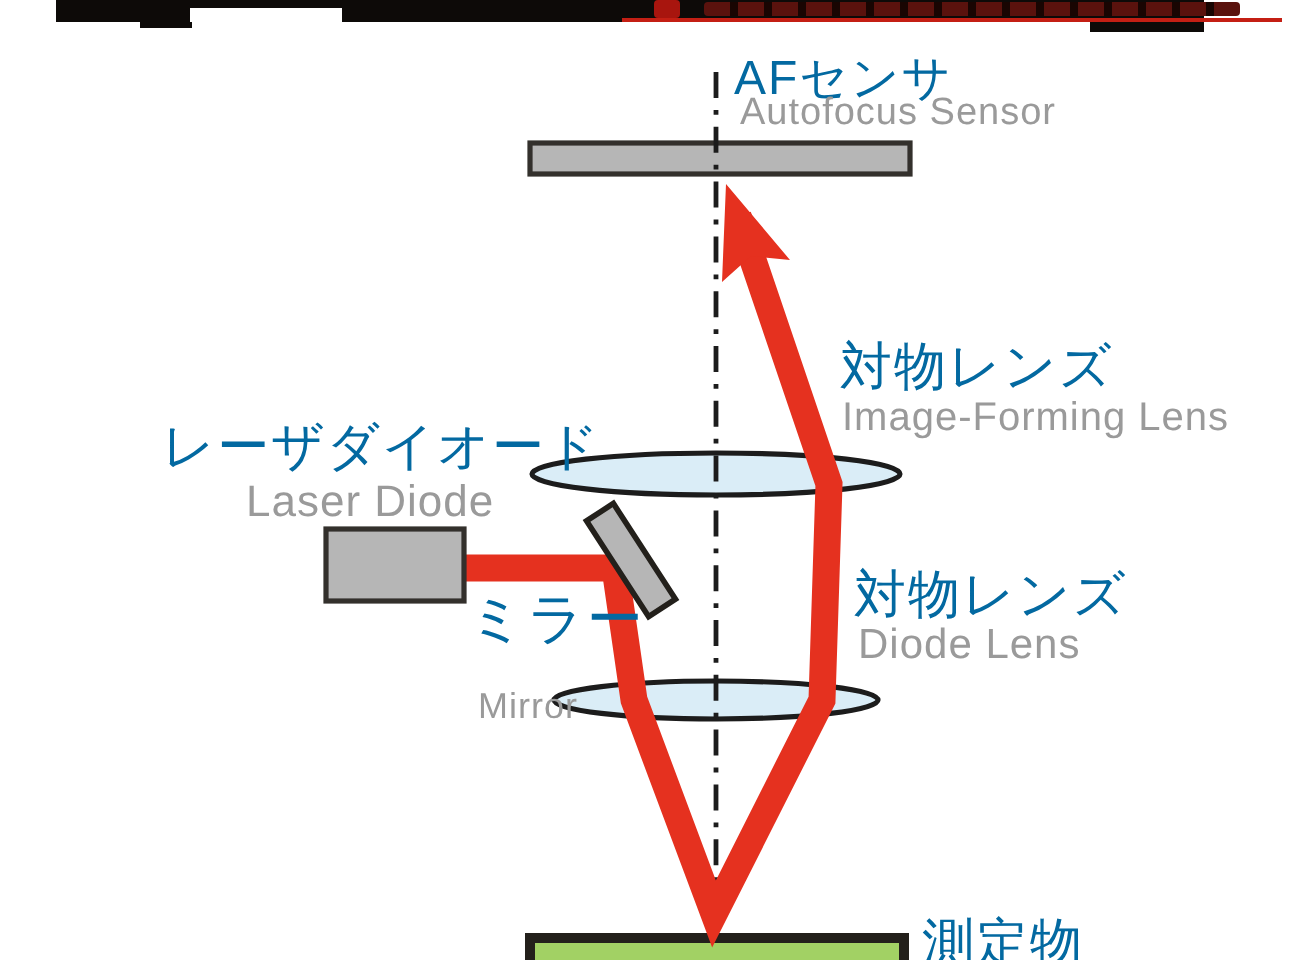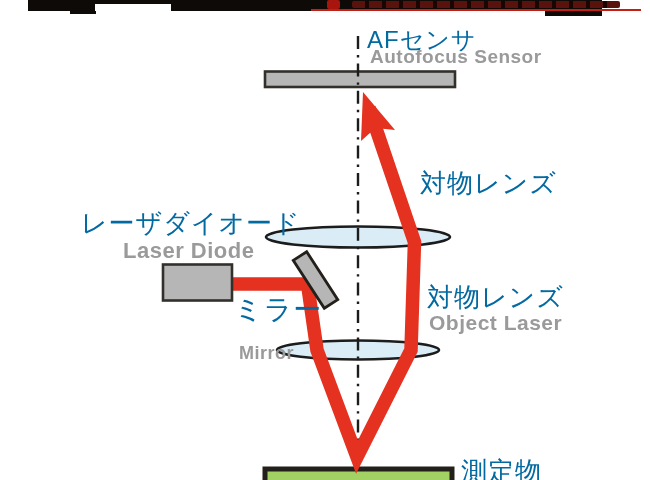--- a/index.html
+++ b/index.html
@@ -15,21 +15,21 @@
     position:absolute;
     background:repeating-linear-gradient(90deg,#5a120d 0 13px,#190502 13px 17px);
     border-radius:2px;
   }
   .banner-emblem{position:absolute;background:#a8150e;border-radius:2px;}
   
   #diagram{position:absolute;left:0;top:0;}
   
   .lbl{position:absolute;white-space:nowrap;line-height:1.05;}
   .lbl-ja{color:#0369a1;letter-spacing:1px;}
-  .lbl-en{color:#9a9a9a;font-weight:bold;letter-spacing:0.5px;}
+  .lbl-en{color:#9a9a9a;font-weight:normal;letter-spacing:0.5px;}
   .af-ja{left:367px;top:27px;font-size:24px;}
   .af-en{left:370px;top:47px;font-size:19px;}
   .ifl-ja{left:420px;top:170px;font-size:26px;}
   .ifl-en{left:421px;top:199px;font-size:20px;}
   .ld-ja{left:63px;top:210px;font-size:26px;margin-left:18px;}
   .ld-en{left:123px;top:239px;font-size:22px;}
   .mir-ja{left:234px;top:295px;font-size:28px;}
   .mir-en{left:239px;top:316px;font-size:18px;margin-top:28px;}
   .ol-ja{left:427px;top:284px;font-size:26px;}
   .ol-en{left:429px;top:312px;font-size:21px;}
@@ -66,24 +66,25 @@
 
     <rect x="287" y="272" width="57" height="16" transform="rotate(57 315.5 280)" fill="#b6b6b6" stroke="#23201b" stroke-width="2.8"></rect>
 
     <rect x="163" y="264.5" width="69" height="36" fill="#b6b6b6" stroke="#33302c" stroke-width="2.6"></rect>
   </svg>
 
   <div class="lbl lbl-ja af-ja">AFセンサ</div>
   <div class="lbl lbl-en af-en">Autofocus Sensor</div>
 
   <div class="lbl lbl-ja ifl-ja">対物レンズ</div>
+  <div class="lbl lbl-en ifl-en">Image-Forming Lens</div>
 
   <div class="lbl lbl-ja ld-ja">レーザダイオード</div>
   <div class="lbl lbl-en ld-en">Laser Diode</div>
 
   <div class="lbl lbl-ja mir-ja">ミラー</div>
   <div class="lbl lbl-en mir-en">Mirror</div>
 
   <div class="lbl lbl-ja ol-ja">対物レンズ</div>
-  <div class="lbl lbl-en ol-en">Object Laser</div>
+  <div class="lbl lbl-en ol-en">Diode Lens</div>
 
   <div class="lbl lbl-ja tgt-ja">測定物</div>
 </div>
 
 </body></html>

